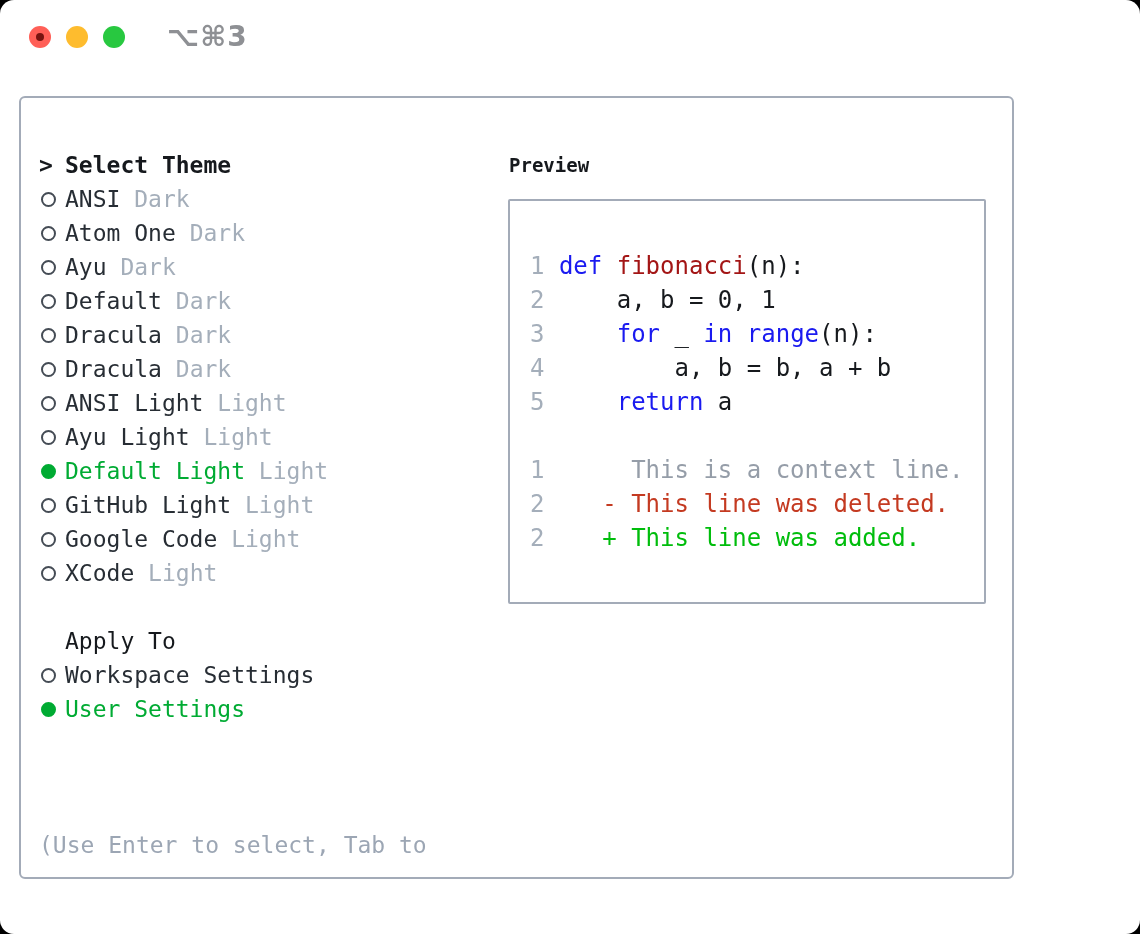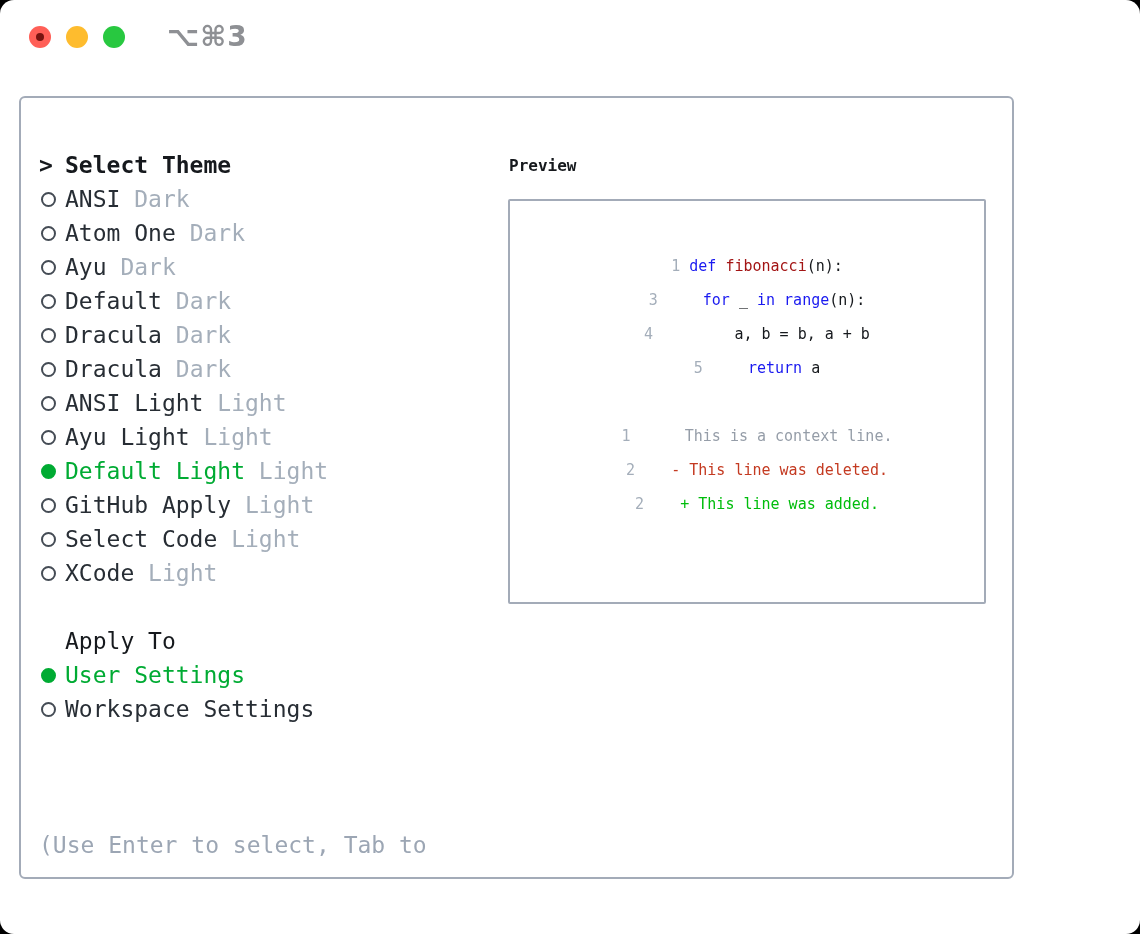--- a/index.html
+++ b/index.html
@@ -39,27 +39,27 @@
   .radio{width:11px;height:11px;border-radius:50%;border:2px solid var(--radio_outline);margin-left:2px;}
   .radio.on{border-color:var(--selection_green);background:var(--selection_green);}
   .row .name{}
   .row.selected .name{color:var(--selection_green);}
   .row .tag{color:var(--tag_gray);text-align:center;}
   .row.header-row .name{font-weight:700;color:var(--text_black);text-align:right;}
   .section-gap{height:34px;}
   .footer{margin-top:34px;font-size:23px;line-height:34px;color:var(--footer_gray);white-space:pre;}
   
   .preview-header{height:34px;display:flex;align-items:center;margin-left:8px;
-    font-size:16px;font-weight:700;color:var(--text_black);}
+    font-size:19px;font-weight:700;color:var(--text_black);}
   .preview-box{
     margin-top:17px;margin-left:7px;width:478px;height:405px;box-sizing:border-box;
     border:2px solid var(--border_gray);border-radius:2px;
     padding:48px 0 0 20px;overflow:hidden;
   }
-  .code-line{height:34px;font-size:15px;line-height:34px;white-space:pre;text-align:center;}
+  .code-line{height:34px;font-size:24px;line-height:34px;white-space:pre;}
   .c-num{color:var(--linenum_gray);}
   .c-kw{color:var(--keyword_blue);}
   .c-fn{color:var(--function_red);}
   .c-plain{color:var(--text_black);}
   .c-ctx{color:var(--context_gray);}
   .c-del{color:var(--deleted_red);}
   .c-add{color:var(--added_green);}
 </style>
 </head>
 <body>
@@ -88,47 +88,48 @@
       <div id="theme-list">
           <div class="row"><span class="marker"><span class="radio"></span></span><span class="name">ANSI</span><span class="tag"> Dark</span></div>
           <div class="row"><span class="marker"><span class="radio"></span></span><span class="name">Atom One</span><span class="tag"> Dark</span></div>
           <div class="row"><span class="marker"><span class="radio"></span></span><span class="name">Ayu</span><span class="tag"> Dark</span></div>
           <div class="row"><span class="marker"><span class="radio"></span></span><span class="name">Default</span><span class="tag"> Dark</span></div>
           <div class="row"><span class="marker"><span class="radio"></span></span><span class="name">Dracula</span><span class="tag"> Dark</span></div>
           <div class="row"><span class="marker"><span class="radio"></span></span><span class="name">Dracula</span><span class="tag"> Dark</span></div>
           <div class="row"><span class="marker"><span class="radio"></span></span><span class="name">ANSI Light</span><span class="tag"> Light</span></div>
           <div class="row"><span class="marker"><span class="radio"></span></span><span class="name">Ayu Light</span><span class="tag"> Light</span></div>
           <div class="row selected"><span class="marker"><span class="radio on"></span></span><span class="name">Default Light</span><span class="tag"> Light</span></div>
-          <div class="row"><span class="marker"><span class="radio"></span></span><span class="name">GitHub Apply</span><span class="tag"> Light</span></div>
-          <div class="row"><span class="marker"><span class="radio"></span></span><span class="name">Select Code</span><span class="tag"> Light</span></div>
+          <div class="row"><span class="marker"><span class="radio"></span></span><span class="name">GitHub Light</span><span class="tag"> Light</span></div>
+          <div class="row"><span class="marker"><span class="radio"></span></span><span class="name">Google Code</span><span class="tag"> Light</span></div>
           <div class="row"><span class="marker"><span class="radio"></span></span><span class="name">XCode</span><span class="tag"> Light</span></div>
         </div>
 
       <div class="section-gap"></div>
 
       <div class="row header-row">
         <span class="marker"></span>
         <span class="name" style="font-weight:400">Apply To</span>
       </div>
 
       <div id="apply-list">
+          <div class="row"><span class="marker"><span class="radio"></span></span><span class="name">Workspace Settings</span></div>
           <div class="row selected"><span class="marker"><span class="radio on"></span></span><span class="name">User Settings</span></div>
-          <div class="row"><span class="marker"><span class="radio"></span></span><span class="name">Workspace Settings</span></div>
         </div>
 
       <div class="footer">
         <div>(Use Enter to select, Tab to</div>
         <div>change focus)</div>
       </div>
     </div>
 
     <div class="right-col">
       <div class="preview-header">Preview</div>
       <div class="preview-box" id="code-block">
           <div class="code-line"><span class="c-num">1</span><span class="c-plain"> </span><span class="c-kw">def</span><span class="c-plain"> </span><span class="c-fn">fibonacci</span><span class="c-plain">(n):</span></div>
+          <div class="code-line"><span class="c-num">2</span><span class="c-plain">     a, b = 0, 1</span></div>
           <div class="code-line"><span class="c-num">3</span><span class="c-plain">     </span><span class="c-kw">for</span><span class="c-plain"> _ </span><span class="c-kw">in</span><span class="c-plain"> </span><span class="c-kw">range</span><span class="c-plain">(n):</span></div>
           <div class="code-line"><span class="c-num">4</span><span class="c-plain">         a, b = b, a + b</span></div>
           <div class="code-line"><span class="c-num">5</span><span class="c-plain">     </span><span class="c-kw">return</span><span class="c-plain"> a</span></div>
           <div class="code-line">&nbsp;</div>
           <div class="code-line"><span class="c-num">1</span><span class="c-ctx">      This is a context line.</span></div>
           <div class="code-line"><span class="c-num">2</span><span class="c-del">    - This line was deleted.</span></div>
           <div class="code-line"><span class="c-num">2</span><span class="c-add">    + This line was added.</span></div>
         </div>
     </div>
 

